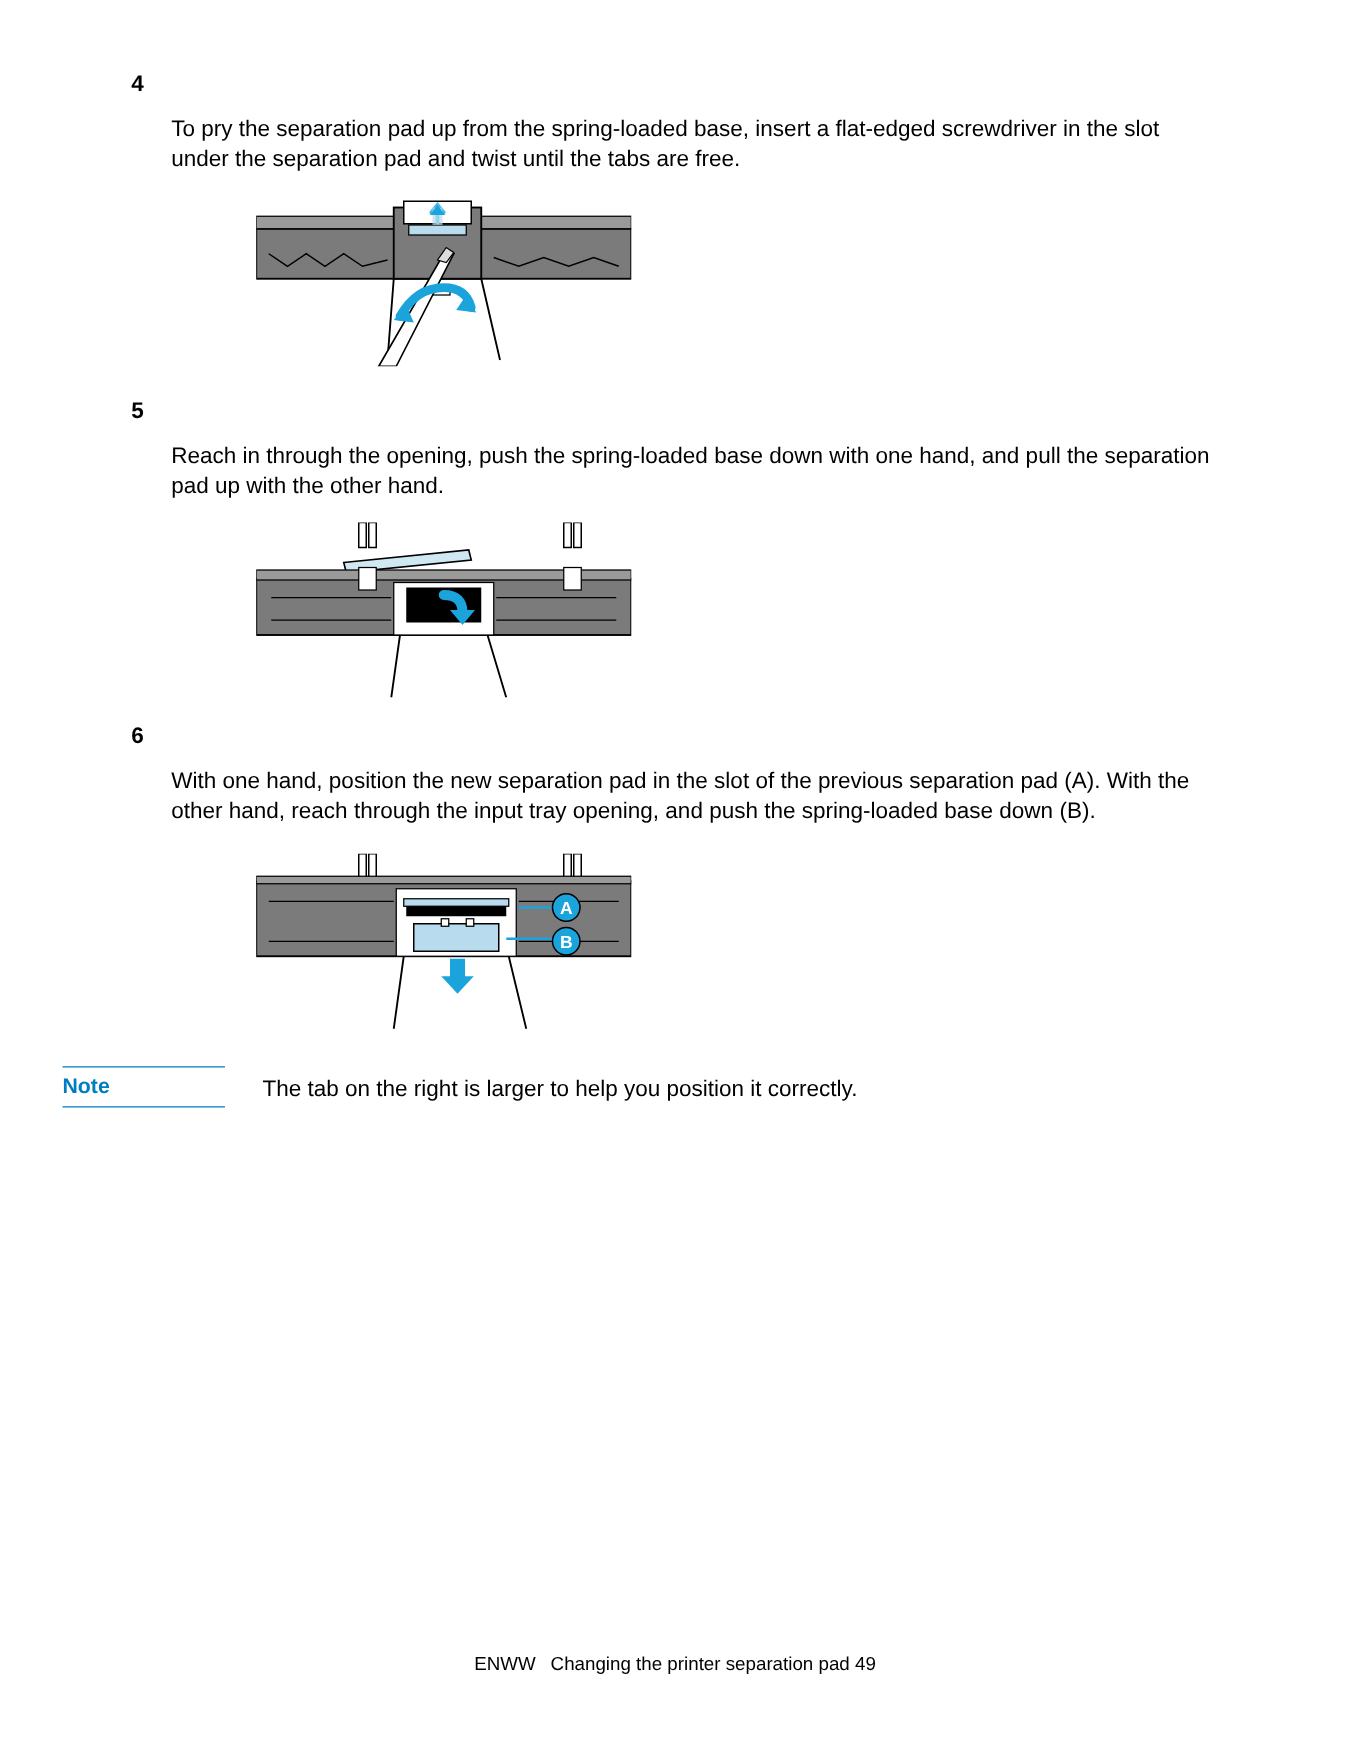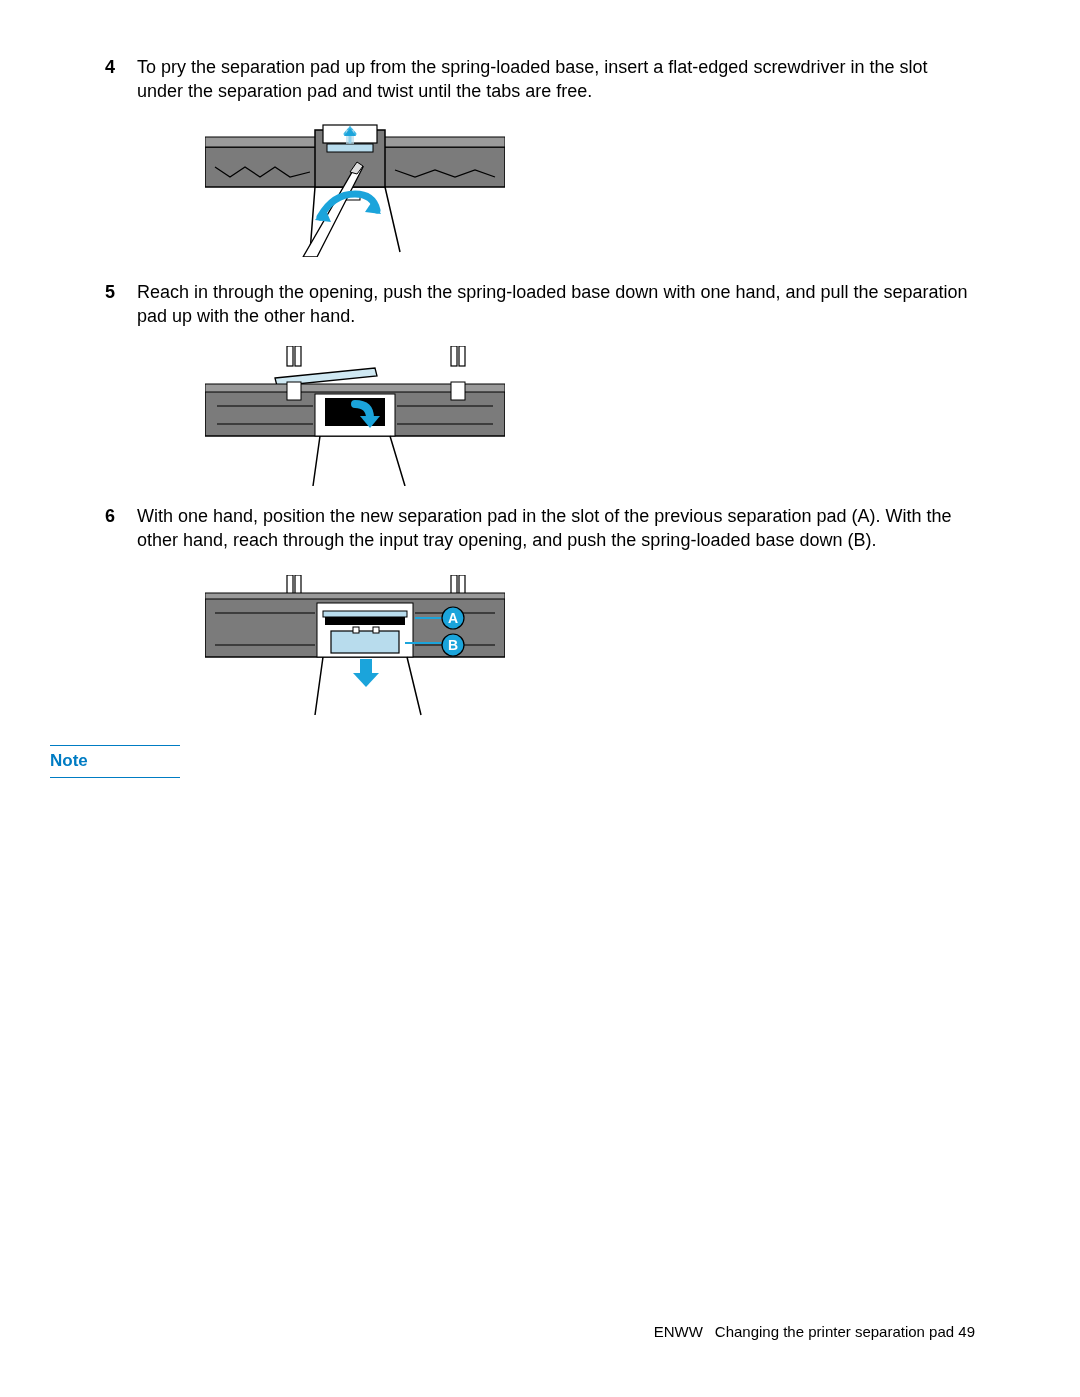--- a/index.html
+++ b/index.html
@@ -20,20 +20,21 @@
     display: flex;
     margin-bottom: 18px;
   }
   .step-num {
     width: 32px;
     flex-shrink: 0;
     font-weight: bold;
   }
   .step-text {
     flex: 1;
+    margin-top: 36px;
   }
   .figure {
     margin: 18px 0 28px 100px;
     position: relative;
     width: 300px;
     height: 130px;
   }
   .figure svg { display: block; }
   .figure3 {
     margin: 22px 0 30px 100px;
@@ -59,21 +60,21 @@
   }
   .note-text {
     padding-top: 4px;
   }
   .footer {
     position: absolute;
     bottom: 55px;
     left: 105px;
     right: 105px;
     display: flex;
-    justify-content: flex-end;
+    justify-content: center;
     font-size: 15px;
     gap: 12px;
   }
 </style>
 </head>
 <body>
 
 <div class="page">
 
   <div class="step">
@@ -186,20 +187,21 @@
       <circle cx="248" cy="70" r="11" fill="#1ba4db" stroke="#000" stroke-width="1.2"></circle>
       <text x="248" y="75" font-family="Arial" font-size="14" font-weight="bold" fill="#fff" text-anchor="middle">B</text>
 
       <rect x="155" y="84" width="12" height="16" fill="#1ba4db"></rect>
       <path d="M148 98 L161 112 L174 98 Z" fill="#1ba4db"></path>
     </svg>
   </div>
 
   <div class="note-row">
     <div class="note-label">Note</div>
+    <div class="note-text">The tab on the right is larger to help you position it correctly.</div>
   </div>
 
 </div>
 
 <div class="footer">
   <span>ENWW</span>
   <span>Changing the printer separation pad 49</span>
 </div>
 
 </body></html>

